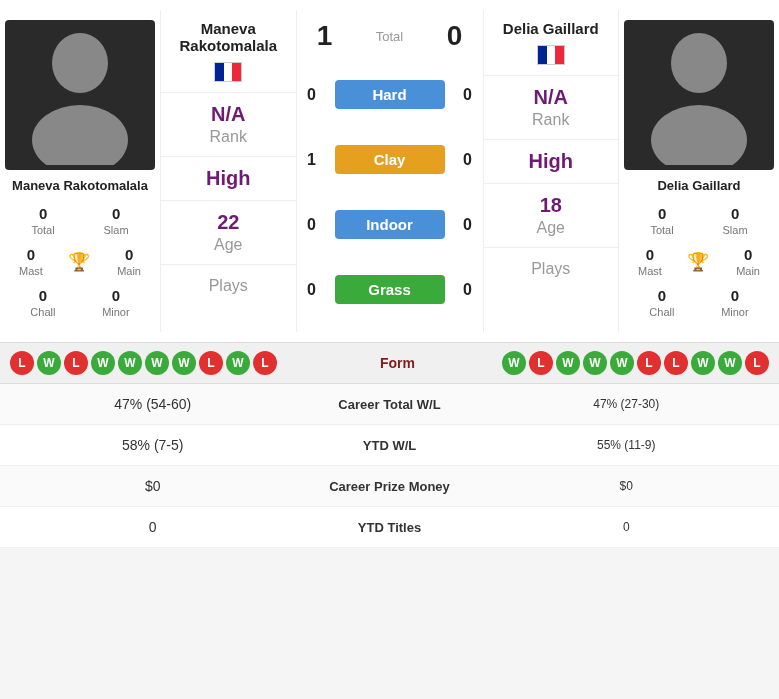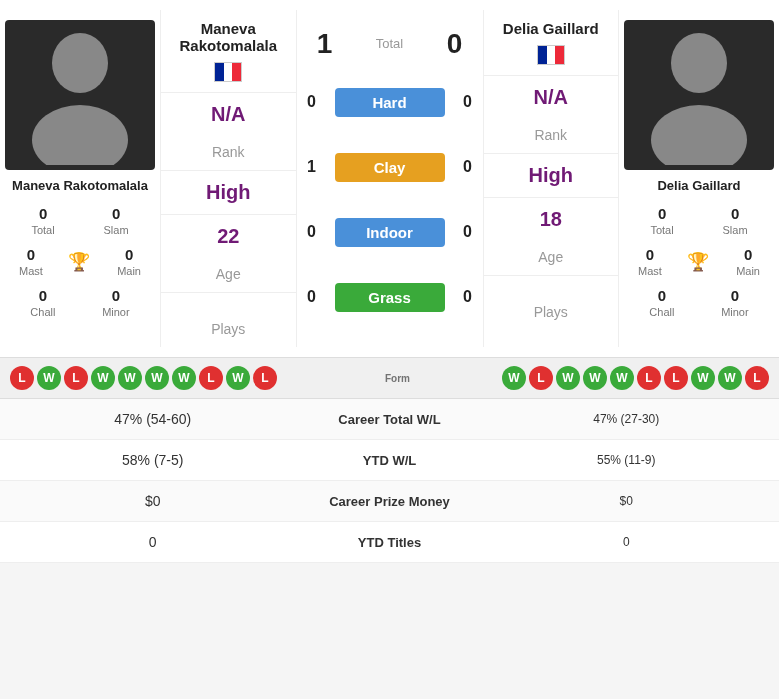--- a/index.html
+++ b/index.html
@@ -121,23 +121,23 @@
       align-items: center;
     }
 
     .info-box-value {
       font-size: 20px;
       font-weight: 700;
       color: #701a75;
     }
 
     .info-box-label {
-      font-size: 14px;
+      font-size: 16px;
       color: #999;
-      margin-top: 18px;
+      margin-top: 2px;
     }
 
     
     .courts-col {
       display: flex;
       flex-direction: column;
       align-items: center;
       justify-content: center;
       flex: 1;
       padding: 10px 0;
@@ -234,23 +234,23 @@
       font-weight: 700;
       color: #fff;
     }
 
     .form-badge.w { background: #3aaa3a; }
     .form-badge.l { background: #e03030; }
 
     .form-label {
       flex: 1;
       text-align: center;
-      font-size: 10px;
-      font-weight: 700;
-      color: #737373;
+      font-size: 14px;
+      font-weight: 700;
+      color: #7f1d1d;
       padding-left: 16px;
     }
 
     
     .stats-table {
       width: 100%;
       border-top: 1px solid #ddd;
     }
 
     .stats-row {

